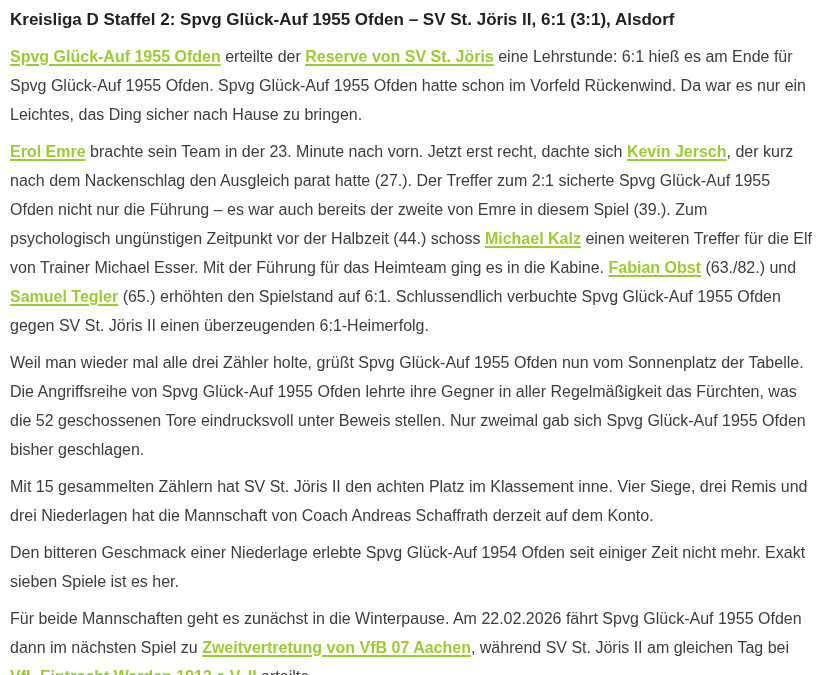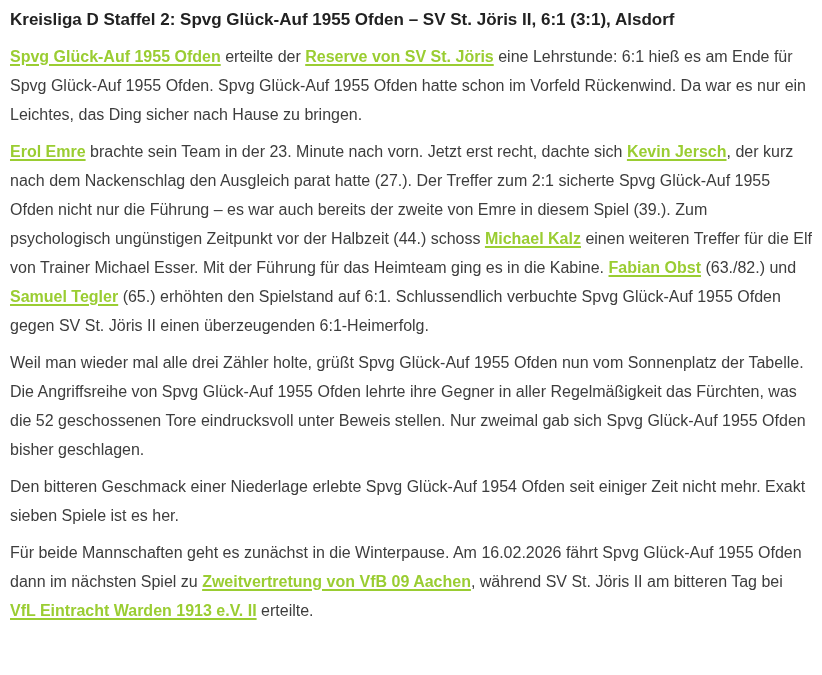--- a/index.html
+++ b/index.html
@@ -42,16 +42,17 @@
 </style>
 </head>
 <body>
 
 <div class="article">
   <h1 class="headline">Kreisliga D Staffel 2: Spvg Glück-Auf 1955 Ofden – SV St. Jöris II, 6:1 (3:1), Alsdorf</h1>
   <div class="body-text">
       <p><a href="#">Spvg Glück-Auf 1955 Ofden</a><span> erteilte der </span><a href="#">Reserve von SV St. Jöris</a><span> eine Lehrstunde: 6:1 hieß es am Ende für Spvg Glück-Auf 1955 Ofden. Spvg Glück-Auf 1955 Ofden hatte schon im Vorfeld Rückenwind. Da war es nur ein Leichtes, das Ding sicher nach Hause zu bringen.</span></p>
       <p><a href="#">Erol Emre</a><span> brachte sein Team in der 23. Minute nach vorn. Jetzt erst recht, dachte sich </span><a href="#">Kevin Jersch</a><span>, der kurz nach dem Nackenschlag den Ausgleich parat hatte (27.). Der Treffer zum 2:1 sicherte Spvg Glück-Auf 1955 Ofden nicht nur die Führung – es war auch bereits der zweite von Emre in diesem Spiel (39.). Zum psychologisch ungünstigen Zeitpunkt vor der Halbzeit (44.) schoss </span><a href="#">Michael Kalz</a><span> einen weiteren Treffer für die Elf von Trainer Michael Esser. Mit der Führung für das Heimteam ging es in die Kabine. </span><a href="#">Fabian Obst</a><span> (63./82.) und </span><a href="#">Samuel Tegler</a><span> (65.) erhöhten den Spielstand auf 6:1. Schlussendlich verbuchte Spvg Glück-Auf 1955 Ofden gegen SV St. Jöris II einen überzeugenden 6:1-Heimerfolg.</span></p>
       <p><span>Weil man wieder mal alle drei Zähler holte, grüßt Spvg Glück-Auf 1955 Ofden nun vom Sonnenplatz der Tabelle. Die Angriffsreihe von Spvg Glück-Auf 1955 Ofden lehrte ihre Gegner in aller Regelmäßigkeit das Fürchten, was die 52 geschossenen Tore eindrucksvoll unter Beweis stellen. Nur zweimal gab sich Spvg Glück-Auf 1955 Ofden bisher geschlagen.</span></p>
+      <p><span>Mit 15 gesammelten Zählern hat SV St. Jöris II den achten Platz im Klassement inne. Vier Siege, drei Remis und drei Niederlagen hat die Mannschaft von Coach Andreas Schaffrath derzeit auf dem Konto.</span></p>
       <p><span>Den bitteren Geschmack einer Niederlage erlebte Spvg Glück-Auf 1954 Ofden seit einiger Zeit nicht mehr. Exakt sieben Spiele ist es her.</span></p>
-      <p><span>Für beide Mannschaften geht es zunächst in die Winterpause. Am 16.02.2026 fährt Spvg Glück-Auf 1955 Ofden dann im nächsten Spiel zu </span><a href="#">Zweitvertretung von VfB 09 Aachen</a><span>, während SV St. Jöris II am bitteren Tag bei </span><a href="#">VfL Eintracht Warden 1913 e.V. II</a><span> erteilte.</span></p>
+      <p><span>Für beide Mannschaften geht es zunächst in die Winterpause. Am 22.02.2026 fährt Spvg Glück-Auf 1955 Ofden dann im nächsten Spiel zu </span><a href="#">Zweitvertretung von VfB 07 Aachen</a><span>, während SV St. Jöris II am gleichen Tag bei </span><a href="#">VfL Eintracht Warden 1913 e.V. II</a><span> erteilte.</span></p>
     </div>
 </div>
 
 </body></html>

